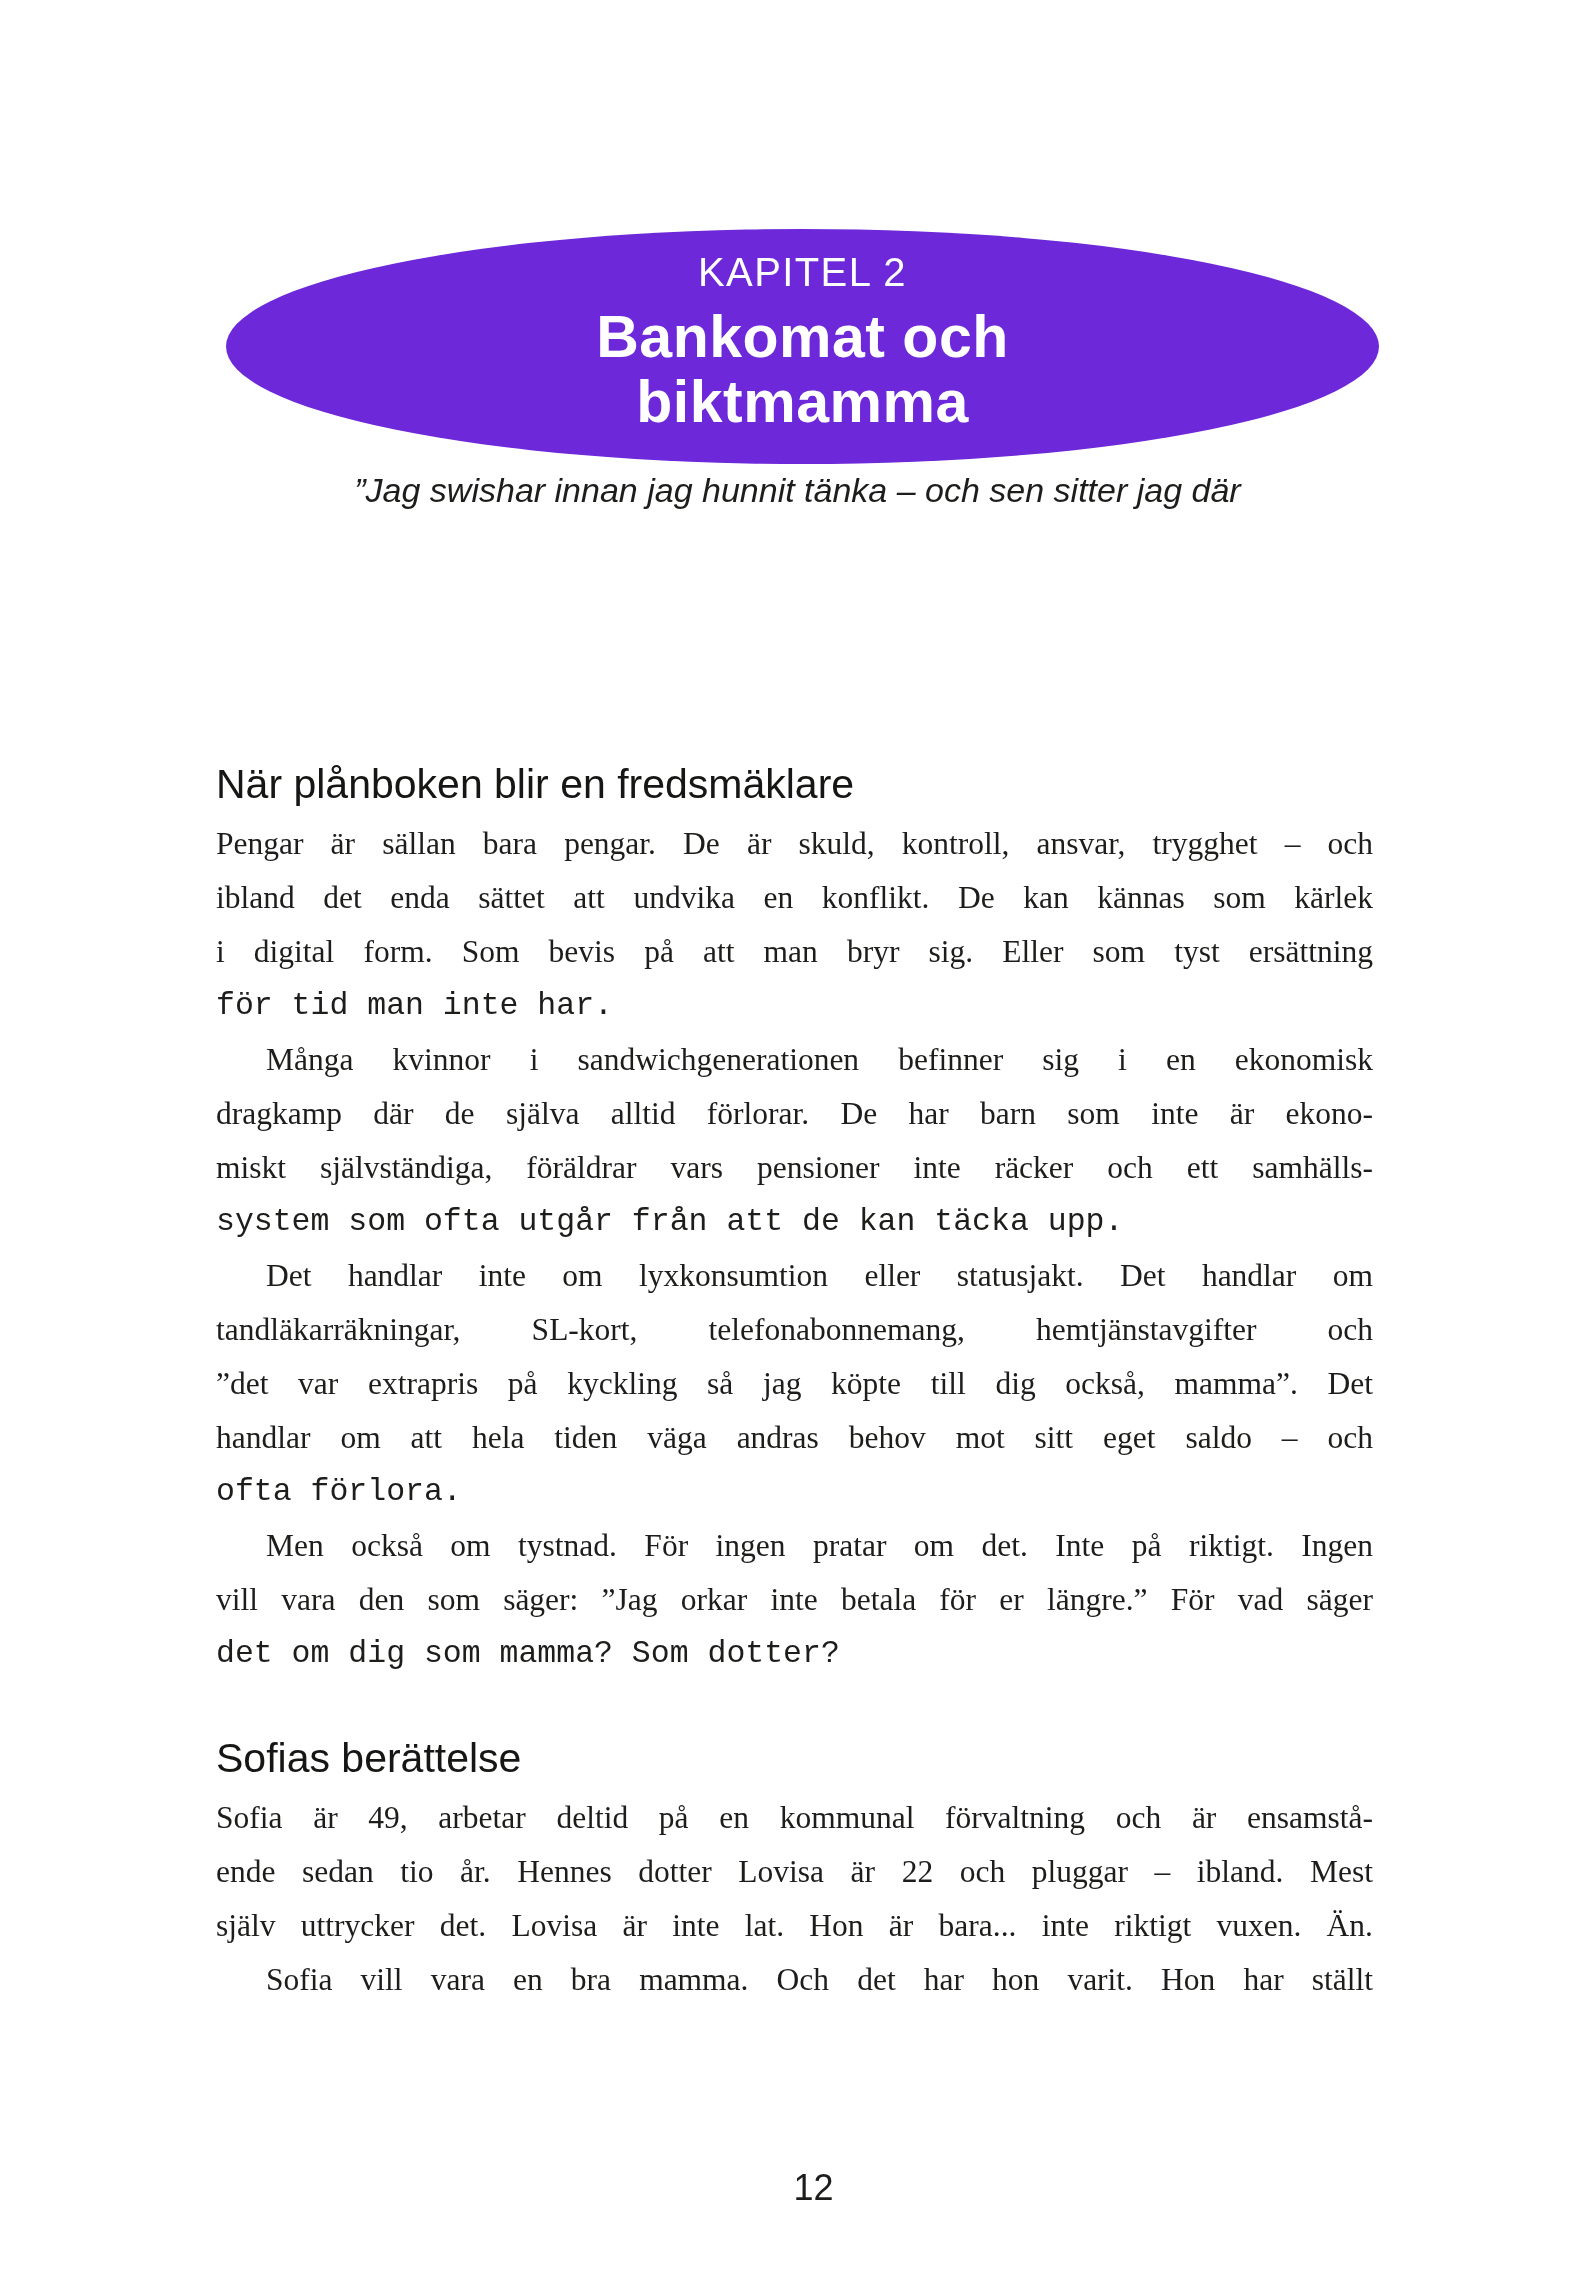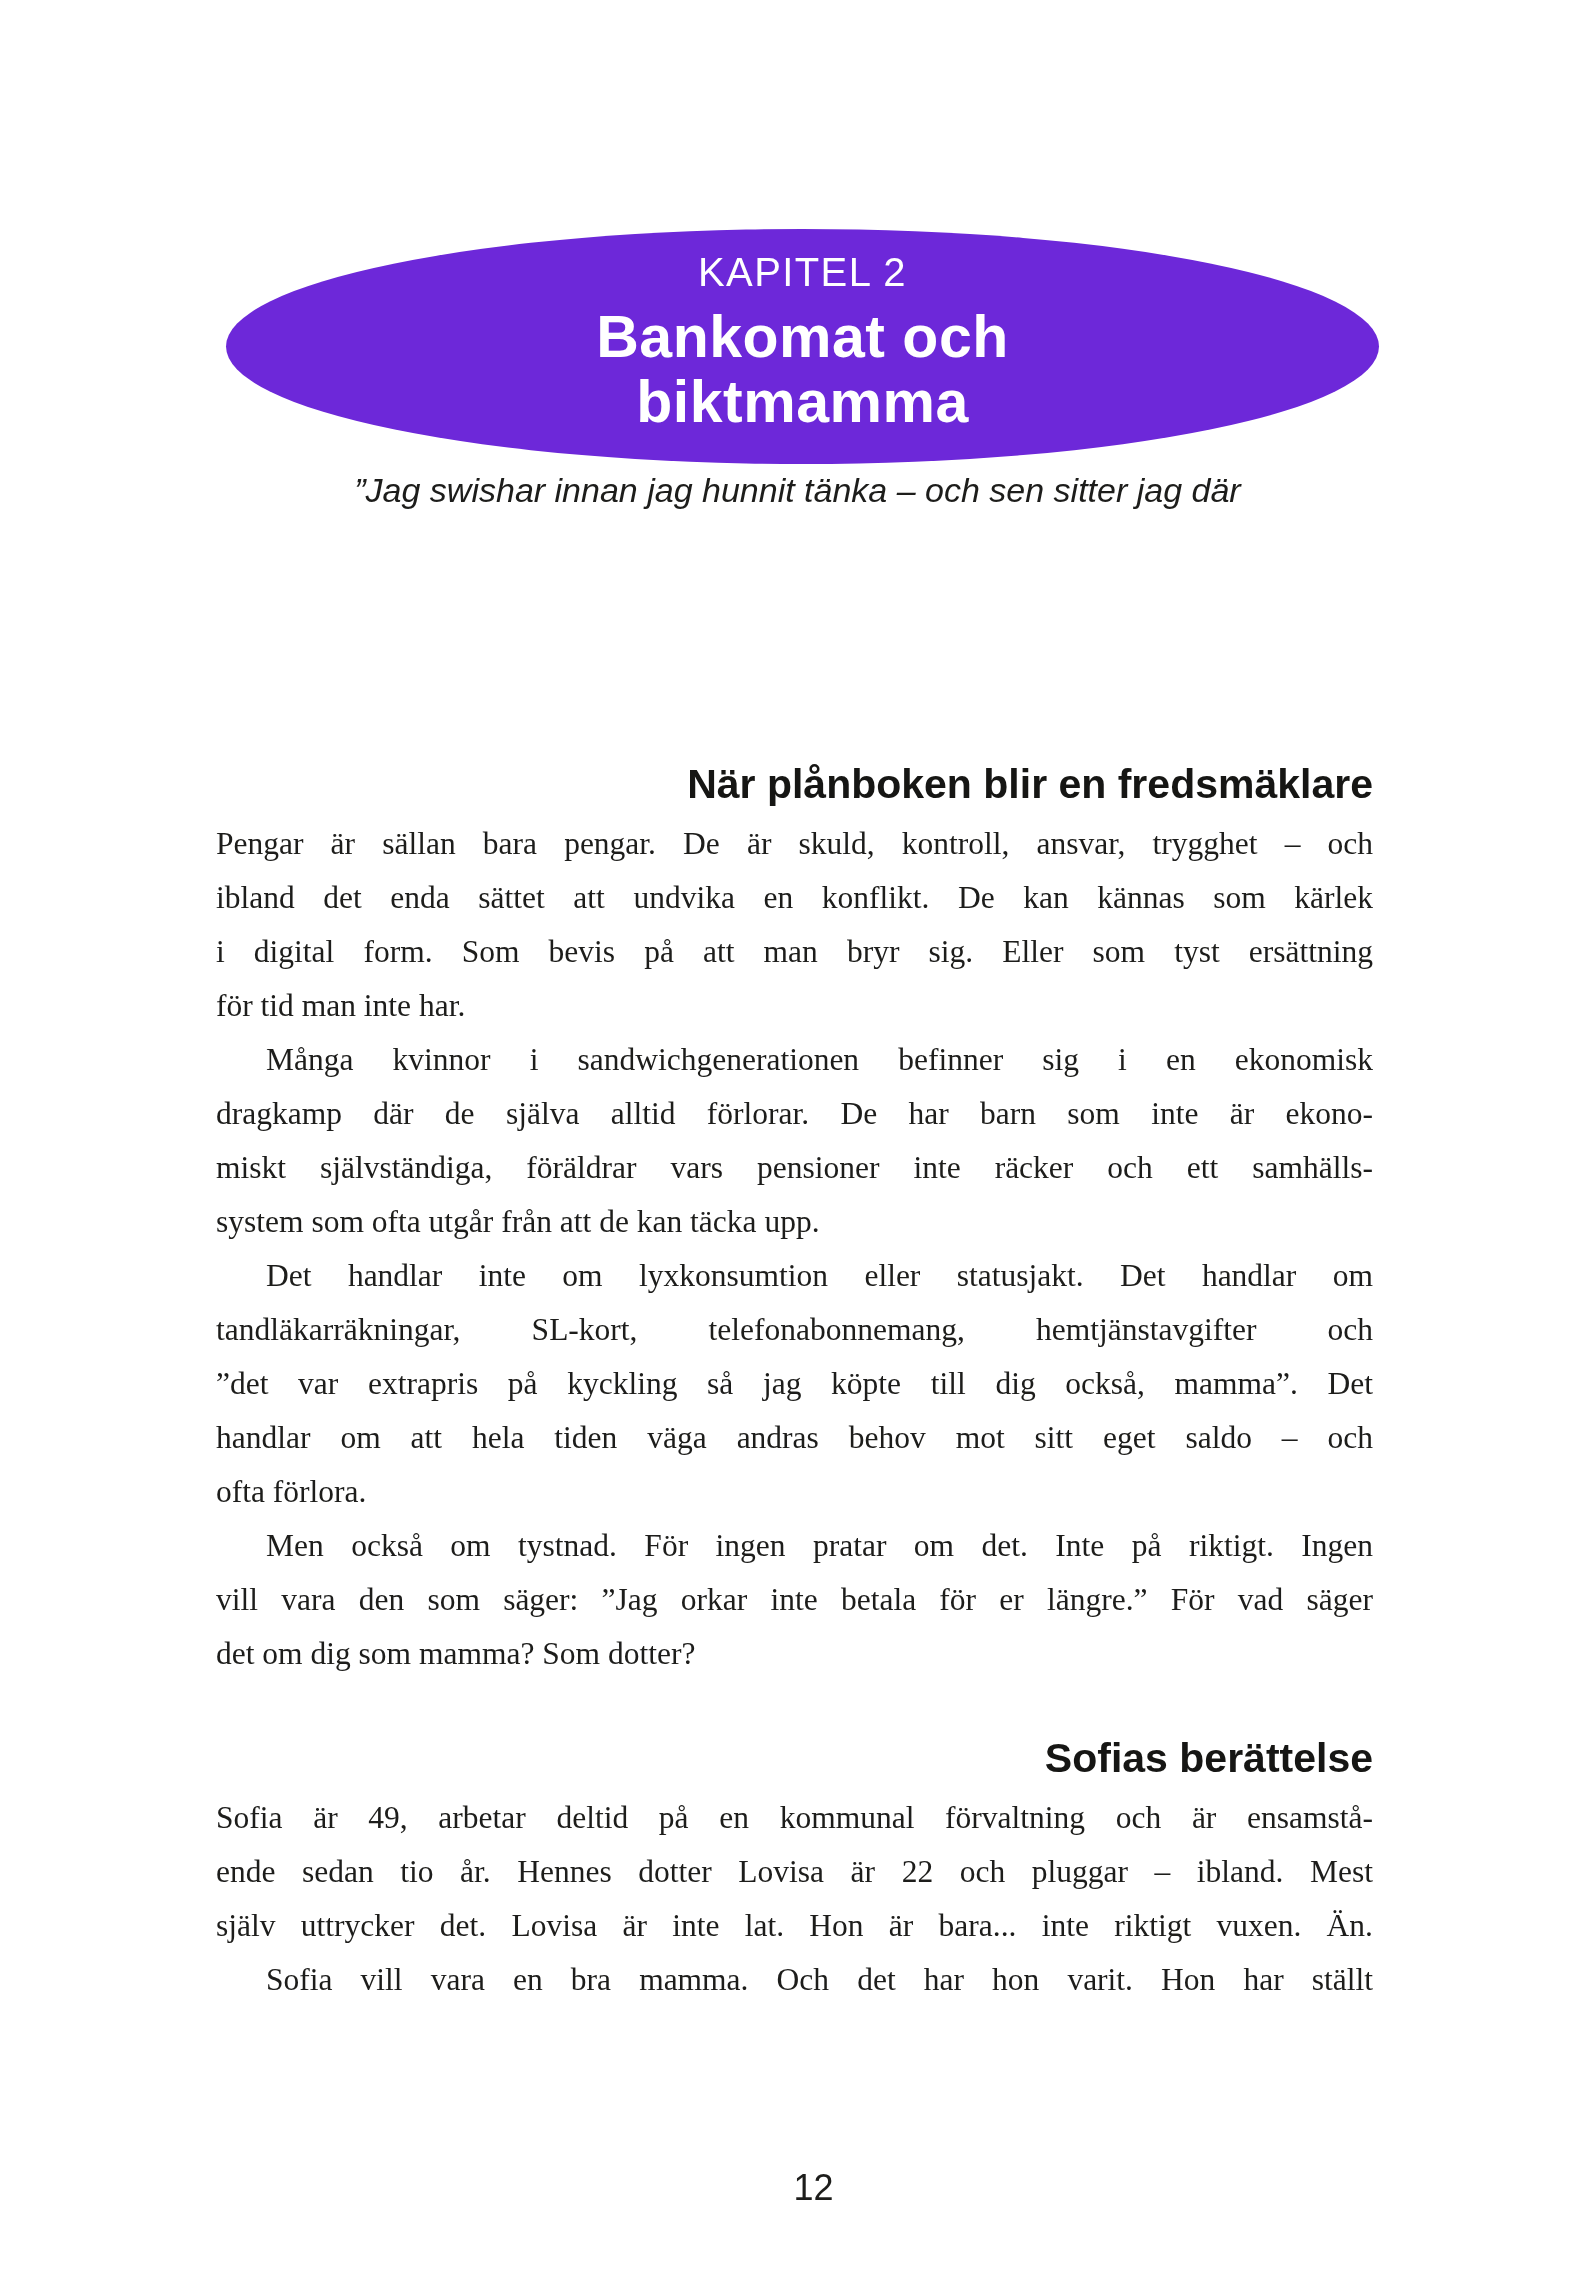--- a/index.html
+++ b/index.html
@@ -61,37 +61,36 @@
 
   
   .bodytext {
     position: absolute;
     left: 216px;
     top: 761px;
     width: 1157px;
   }
   .section-heading {
     font-family: "Liberation Sans", sans-serif;
-    font-weight: 700;
+    font-weight: 400;
     font-size: 41px;
     line-height: 47px;
     margin: 0 0 9px 0;
     color: #161614;
-    text-align: right;
   }
   .section-heading.subsequent { margin-top: 54px; }
   .paragraph { margin: 0; }
   .line {
     font-size: 31.5px;
     line-height: 54px;
     text-align: justify;
     text-align-last: justify;
     white-space: normal;
   }
-  .line.lastline { text-align-last: left; }
+  .line.lastline { text-align-last: left; font-family: Liberation Mono, monospace; }
   .line.indented { text-indent: 50px; }
 
   
   .pagenum {
     position: absolute;
     left: 16px;
     top: 2169px;
     width: 1595px;
     text-align: center;
     font-family: "Liberation Sans", sans-serif;

